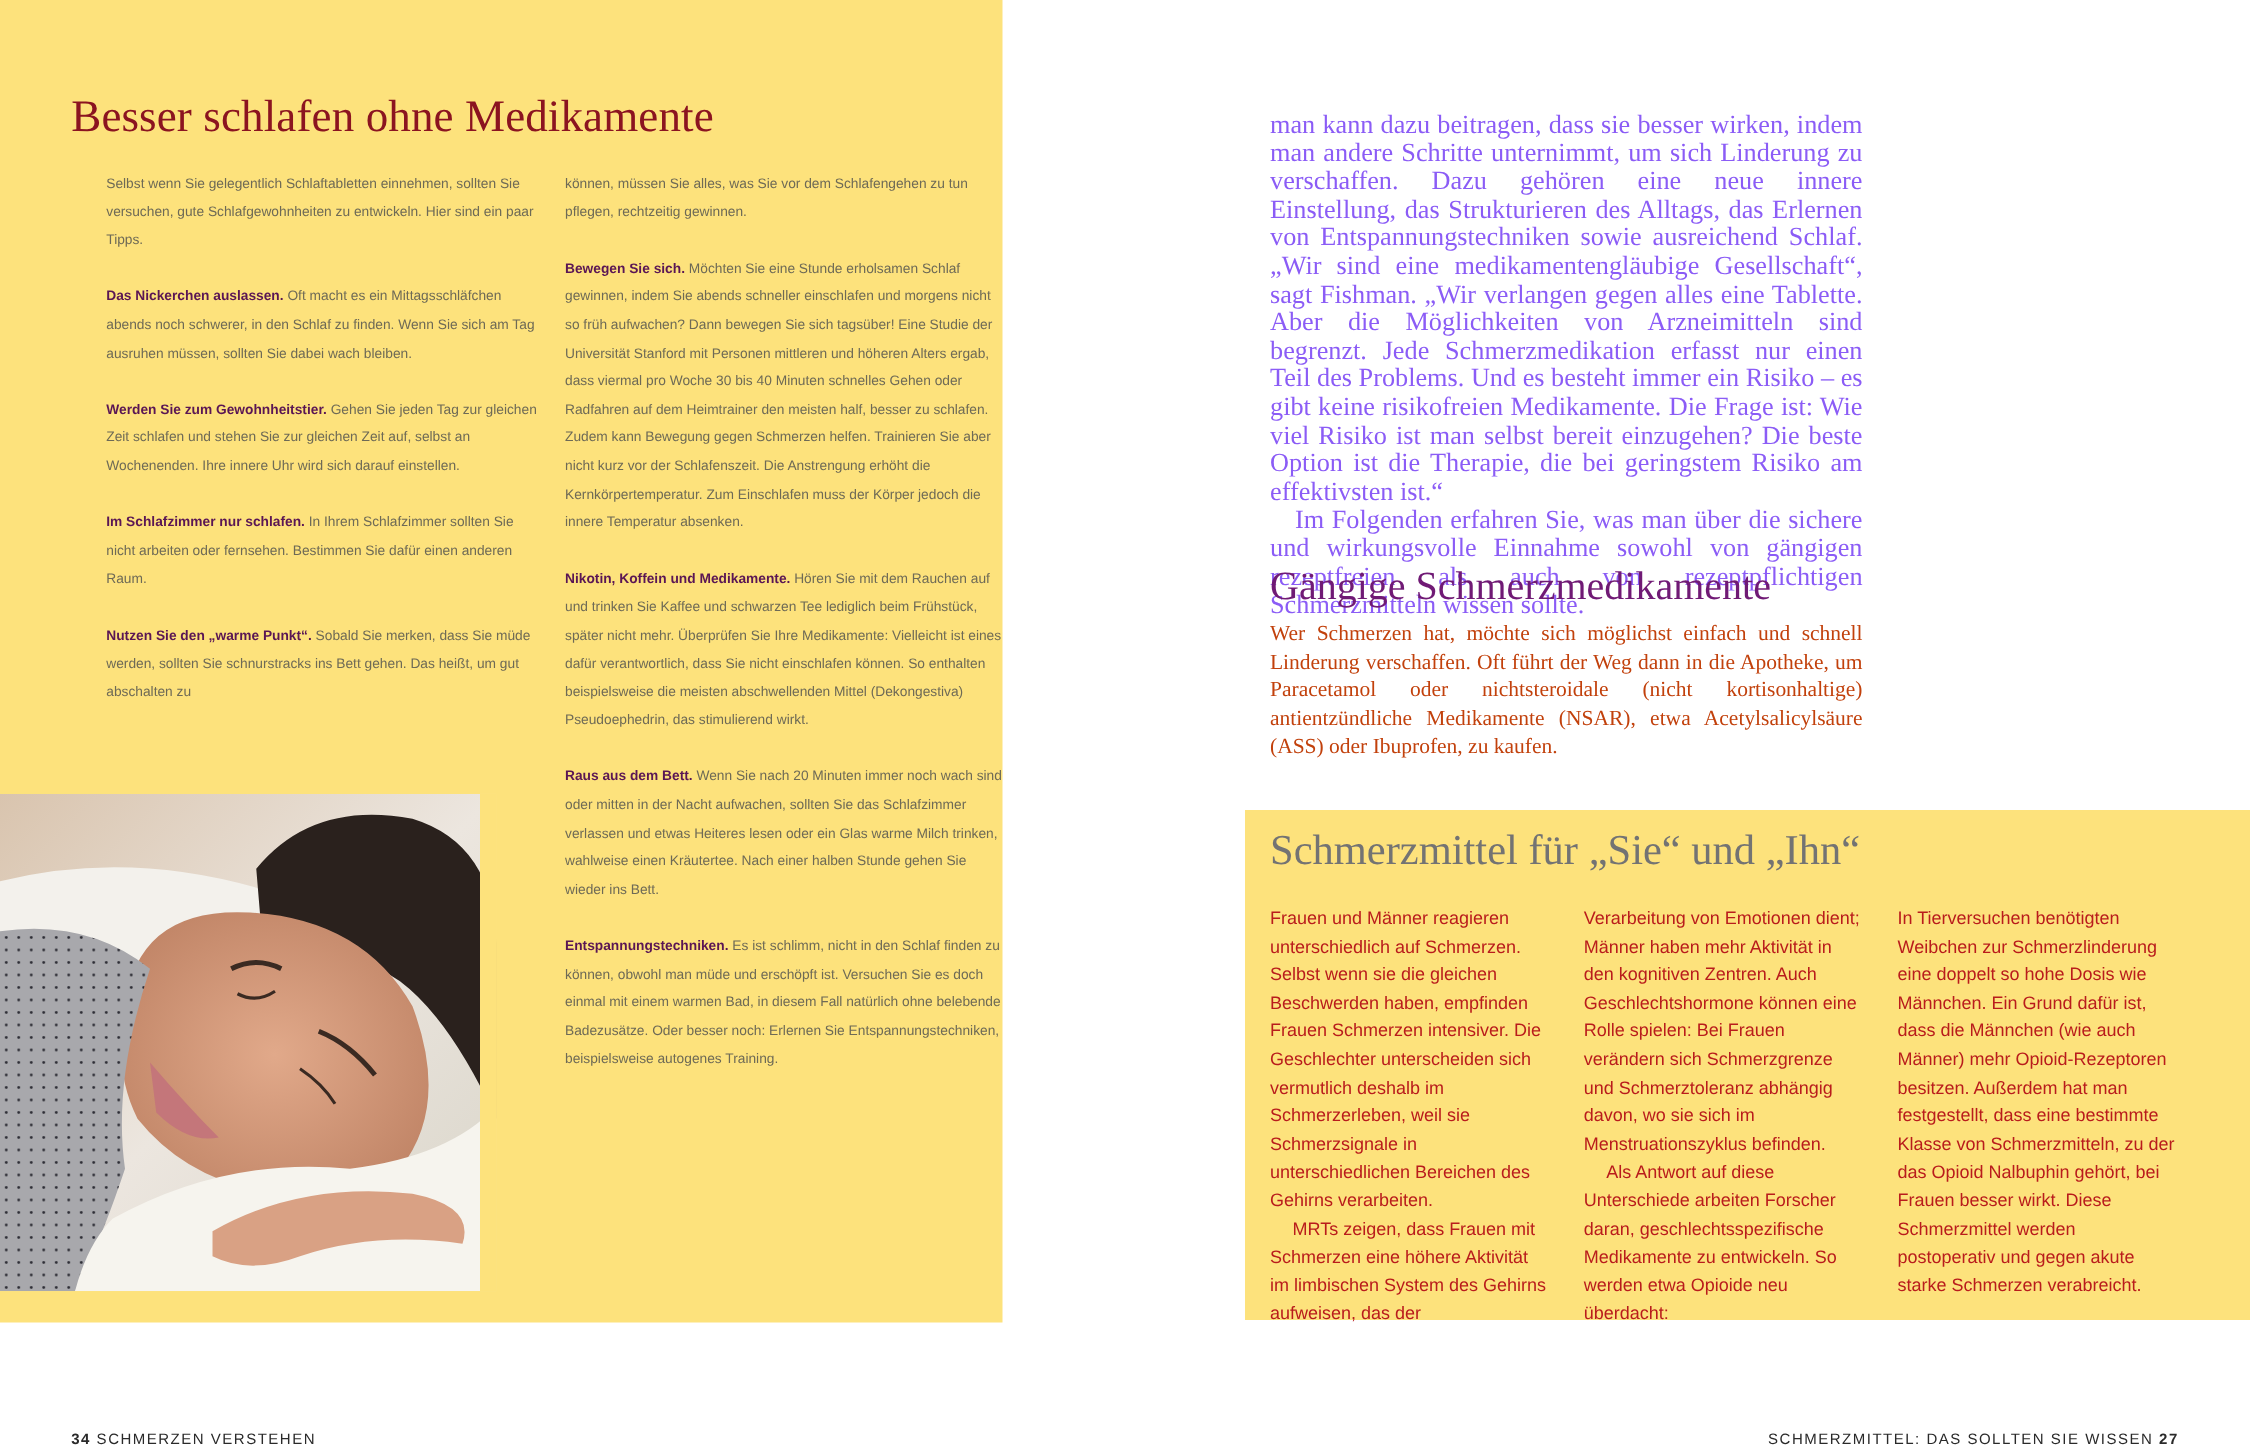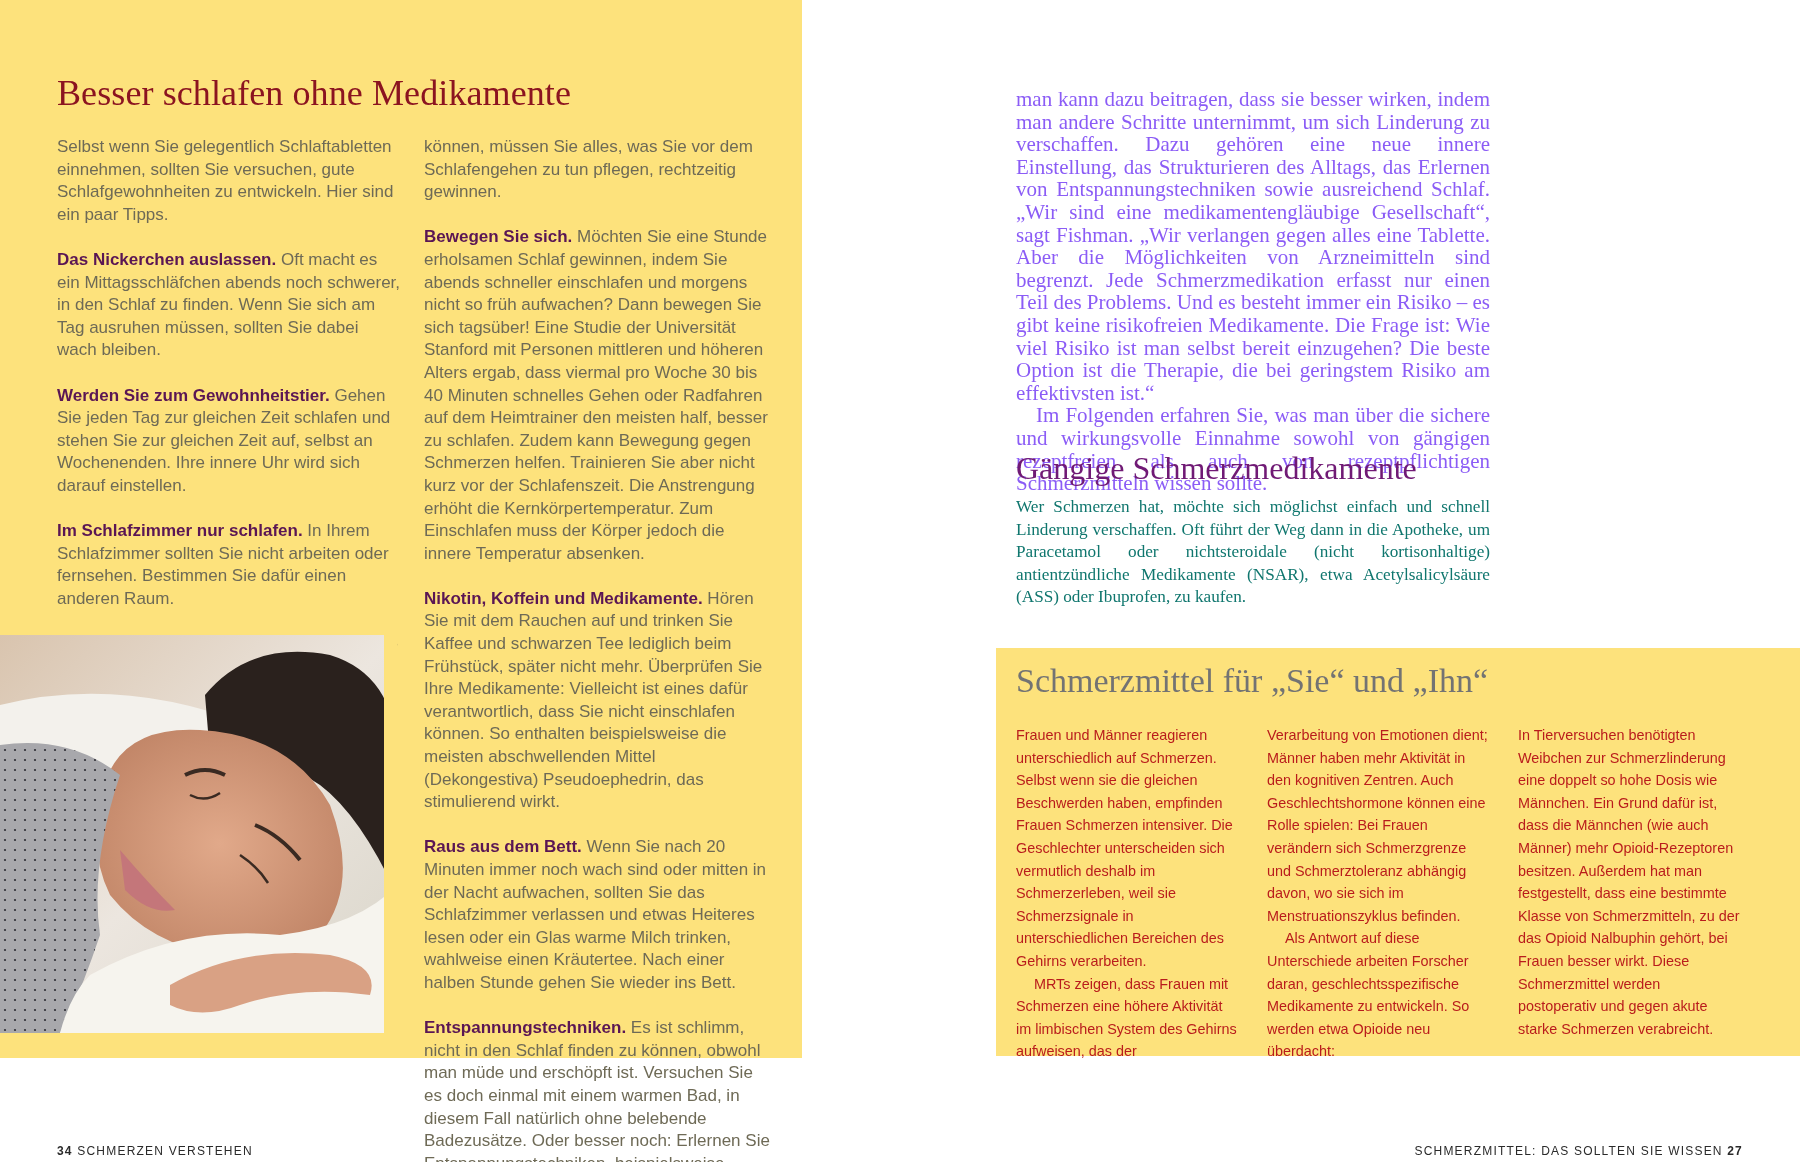--- a/index.html
+++ b/index.html
@@ -2,31 +2,31 @@
 <html><head>
 <meta charset="utf-8">
 <style>
   html, body { margin:0; padding:0; }
   body { width:1800px; height:1162px; background:#ffffff; position:relative; overflow:hidden; font-family:"Liberation Sans", sans-serif; }
   .yellow { background:#fde27c; }
   #left-panel { position:absolute; left:0; top:0; width:802px; height:1058px; }
   #right-box { position:absolute; left:996px; top:648px; width:804px; height:408px; }
   .serif-title { font-family:"Liberation Serif", serif; font-weight:normal; margin:0; position:absolute; }
   #left-title { left:57px; top:72px; font-size:36px; color:#8b1420; letter-spacing:0.1px; }
-  .sans-col { position:absolute; font-size:17px; line-height:22.6px; color:#6e6a56; }
+  .sans-col { position:absolute; font-size:11px; line-height:22.6px; color:#6e6a56;margin-left:28px; }
   .sans-col p { margin:0 0 22.6px 0; }
   .sans-col .lead { color:#5a1654; font-weight:bold; }
   #left-col1 { left:57px; top:136px; width:345px; }
   #left-col2 { left:424px; top:136px; width:350px; }
   #photo { position:absolute; left:0; top:635px; width:397px; height:398px; overflow:hidden; }
   #right-text { position:absolute; left:1016px; top:88px; width:474px; font-family:"Liberation Serif", serif; font-size:21px; line-height:22.6px; color:#8b5cf6; text-align:justify; }
   #right-text p { margin:0; }
   #right-text p.indent { text-indent:20px; }
   #right-heading { left:1016px; top:450px; font-size:32px; color:#701a75; }
-  #right-text2 { position:absolute; left:1016px; top:496px; width:474px; font-family:"Liberation Serif", serif; font-size:17.2px; line-height:22.6px; color:#0f766e; text-align:justify; }
+  #right-text2 { position:absolute; left:1016px; top:496px; width:474px; font-family:"Liberation Serif", serif; font-size:17.2px; line-height:22.6px; color:#c2410c; text-align:justify; }
   #box-title { left:1016px; top:662px; font-size:34px; color:#737373; }
   .box-col { position:absolute; top:724px; width:222px; font-size:14.4px; line-height:22.6px; color:#b91c1c; }
   .box-col p { margin:0; }
   .box-col p.indent { text-indent:18px; }
   #box-col1 { left:1016px; }
   #box-col2 { left:1267px; }
   #box-col3 { left:1518px; }
   .footer { position:absolute; top:1144px; font-size:12px; letter-spacing:1.2px; color:#2a2a2a; }
   .footer b { font-weight:bold; }
   #footer-left { left:57px; }

